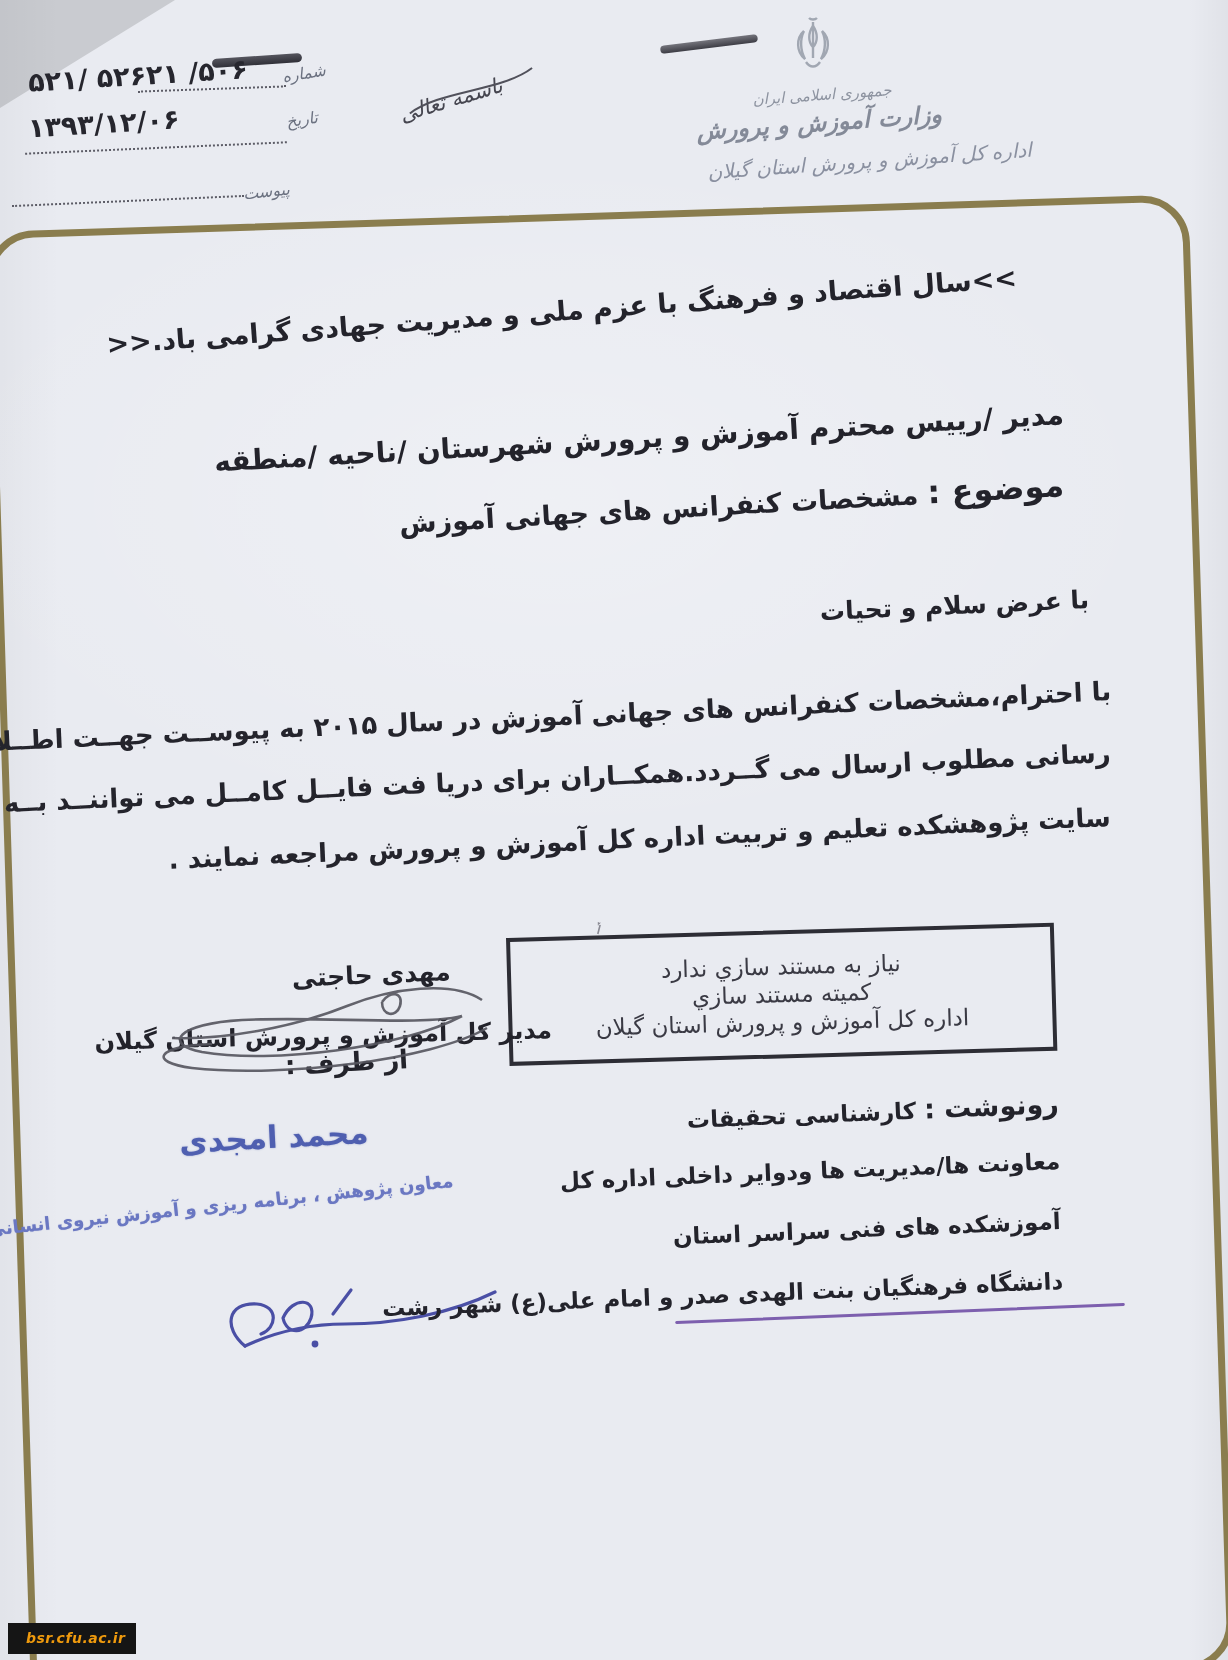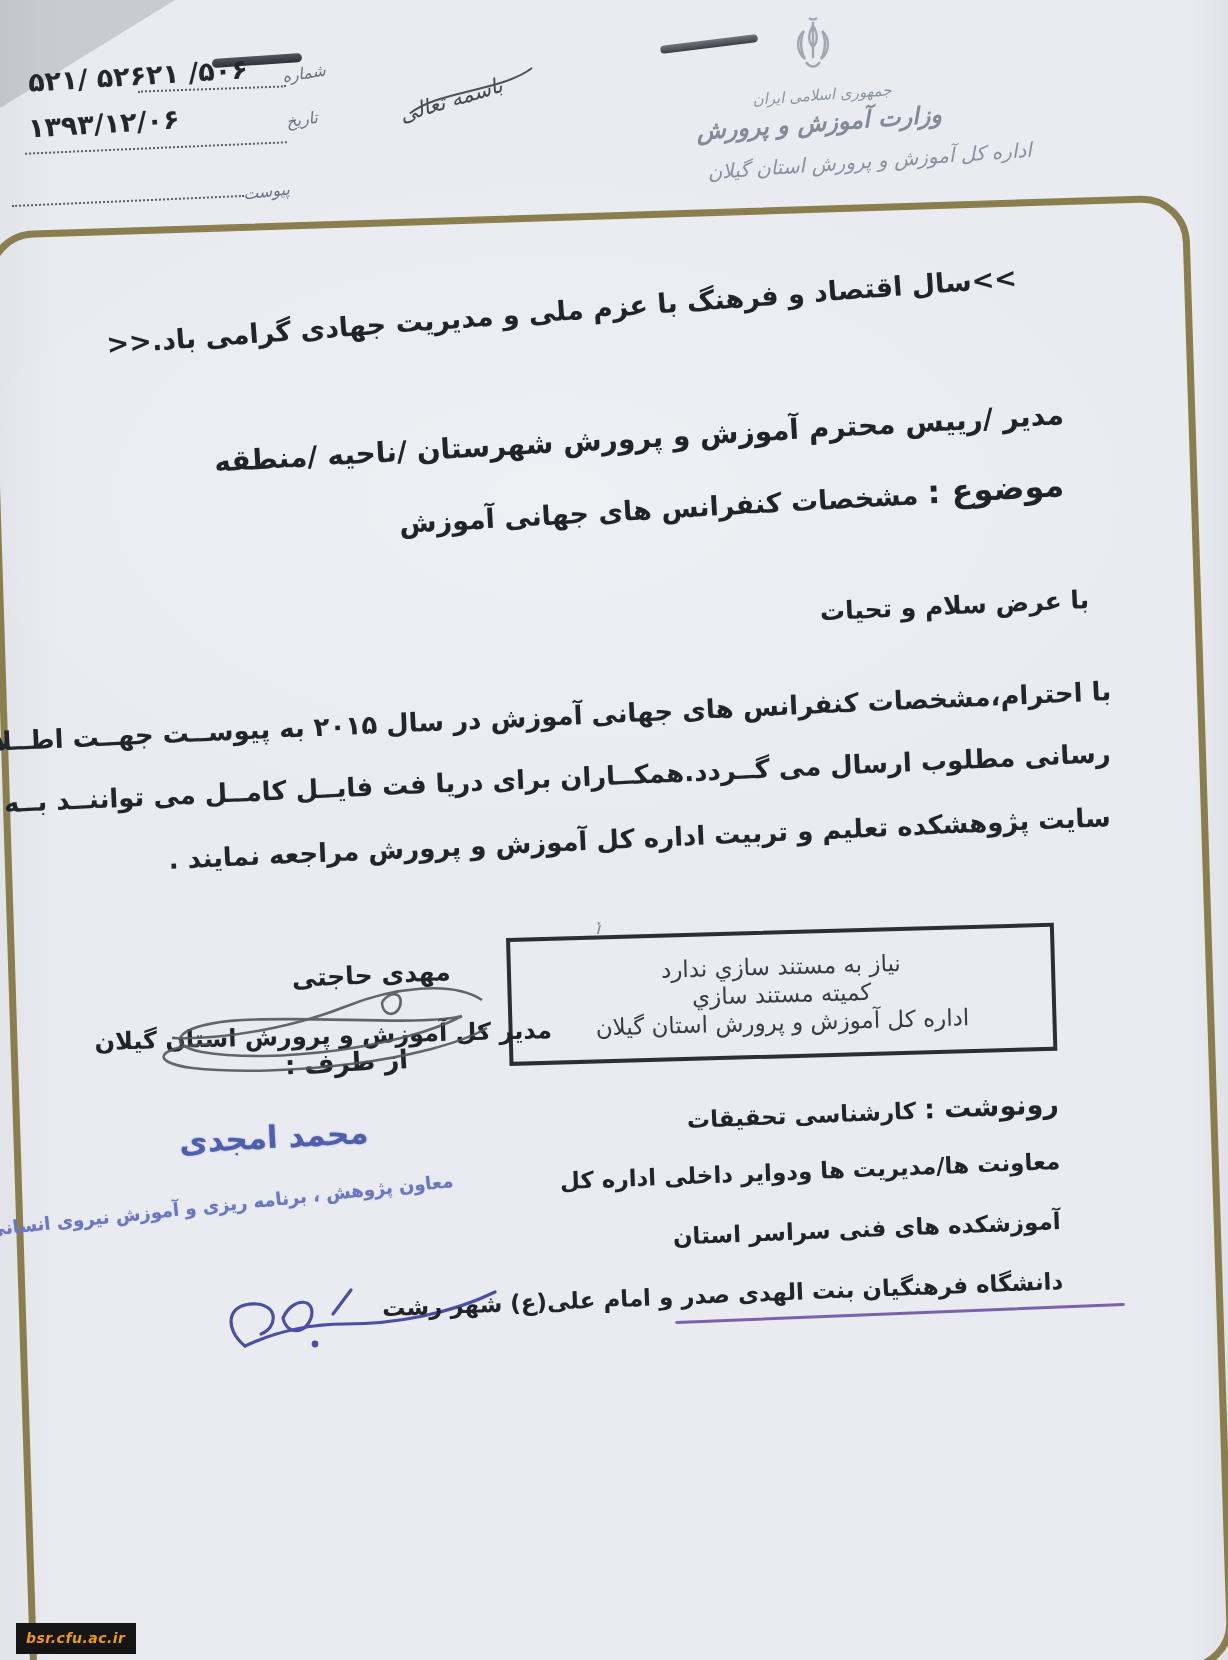--- a/index.html
+++ b/index.html
@@ -61,22 +61,22 @@
   .stamp-title{right:776px;top:1170px;font-size:18px;font-weight:bold;color:#6a77c2;
                transform:rotate(-6deg);transform-origin:100% 0;
                text-shadow:0 0 1px rgba(106,119,194,.5);}
   
   .cc-line{font-size:23px;font-weight:bold;transform:rotate(-2.3deg);transform-origin:100% 0;}
   .cc-label{font-size:27px;}
   .purple-underline{left:675px;top:1312px;width:450px;height:3px;background:#7d5fae;
                     border-radius:2px;transform:rotate(-2.3deg);}
   .smudge{left:594px;top:920px;width:16px;height:22px;color:#8a8a94;font-size:16px;transform:rotate(15deg);}
   
-  .watermark{left:16px;top:1623px;background:#151515;color:#ef9a0d;font-size:14px;
-             font-weight:bold;font-style:italic;padding:7px 10px 8px 10px;direction:ltr;
+  .watermark{left:8px;top:1623px;background:#151515;color:#ef9a0d;font-size:14px;
+             font-weight:bold;font-style:italic;padding:7px 10px 8px 18px;direction:ltr;
              font-family:"DejaVu Sans",sans-serif;letter-spacing:0.5px;}
   svg{display:block;}
 </style>
 </head>
 <body>
 
 <div class="page">
   <div class="paper"></div>
   <div class="paper-shade"></div>
 

